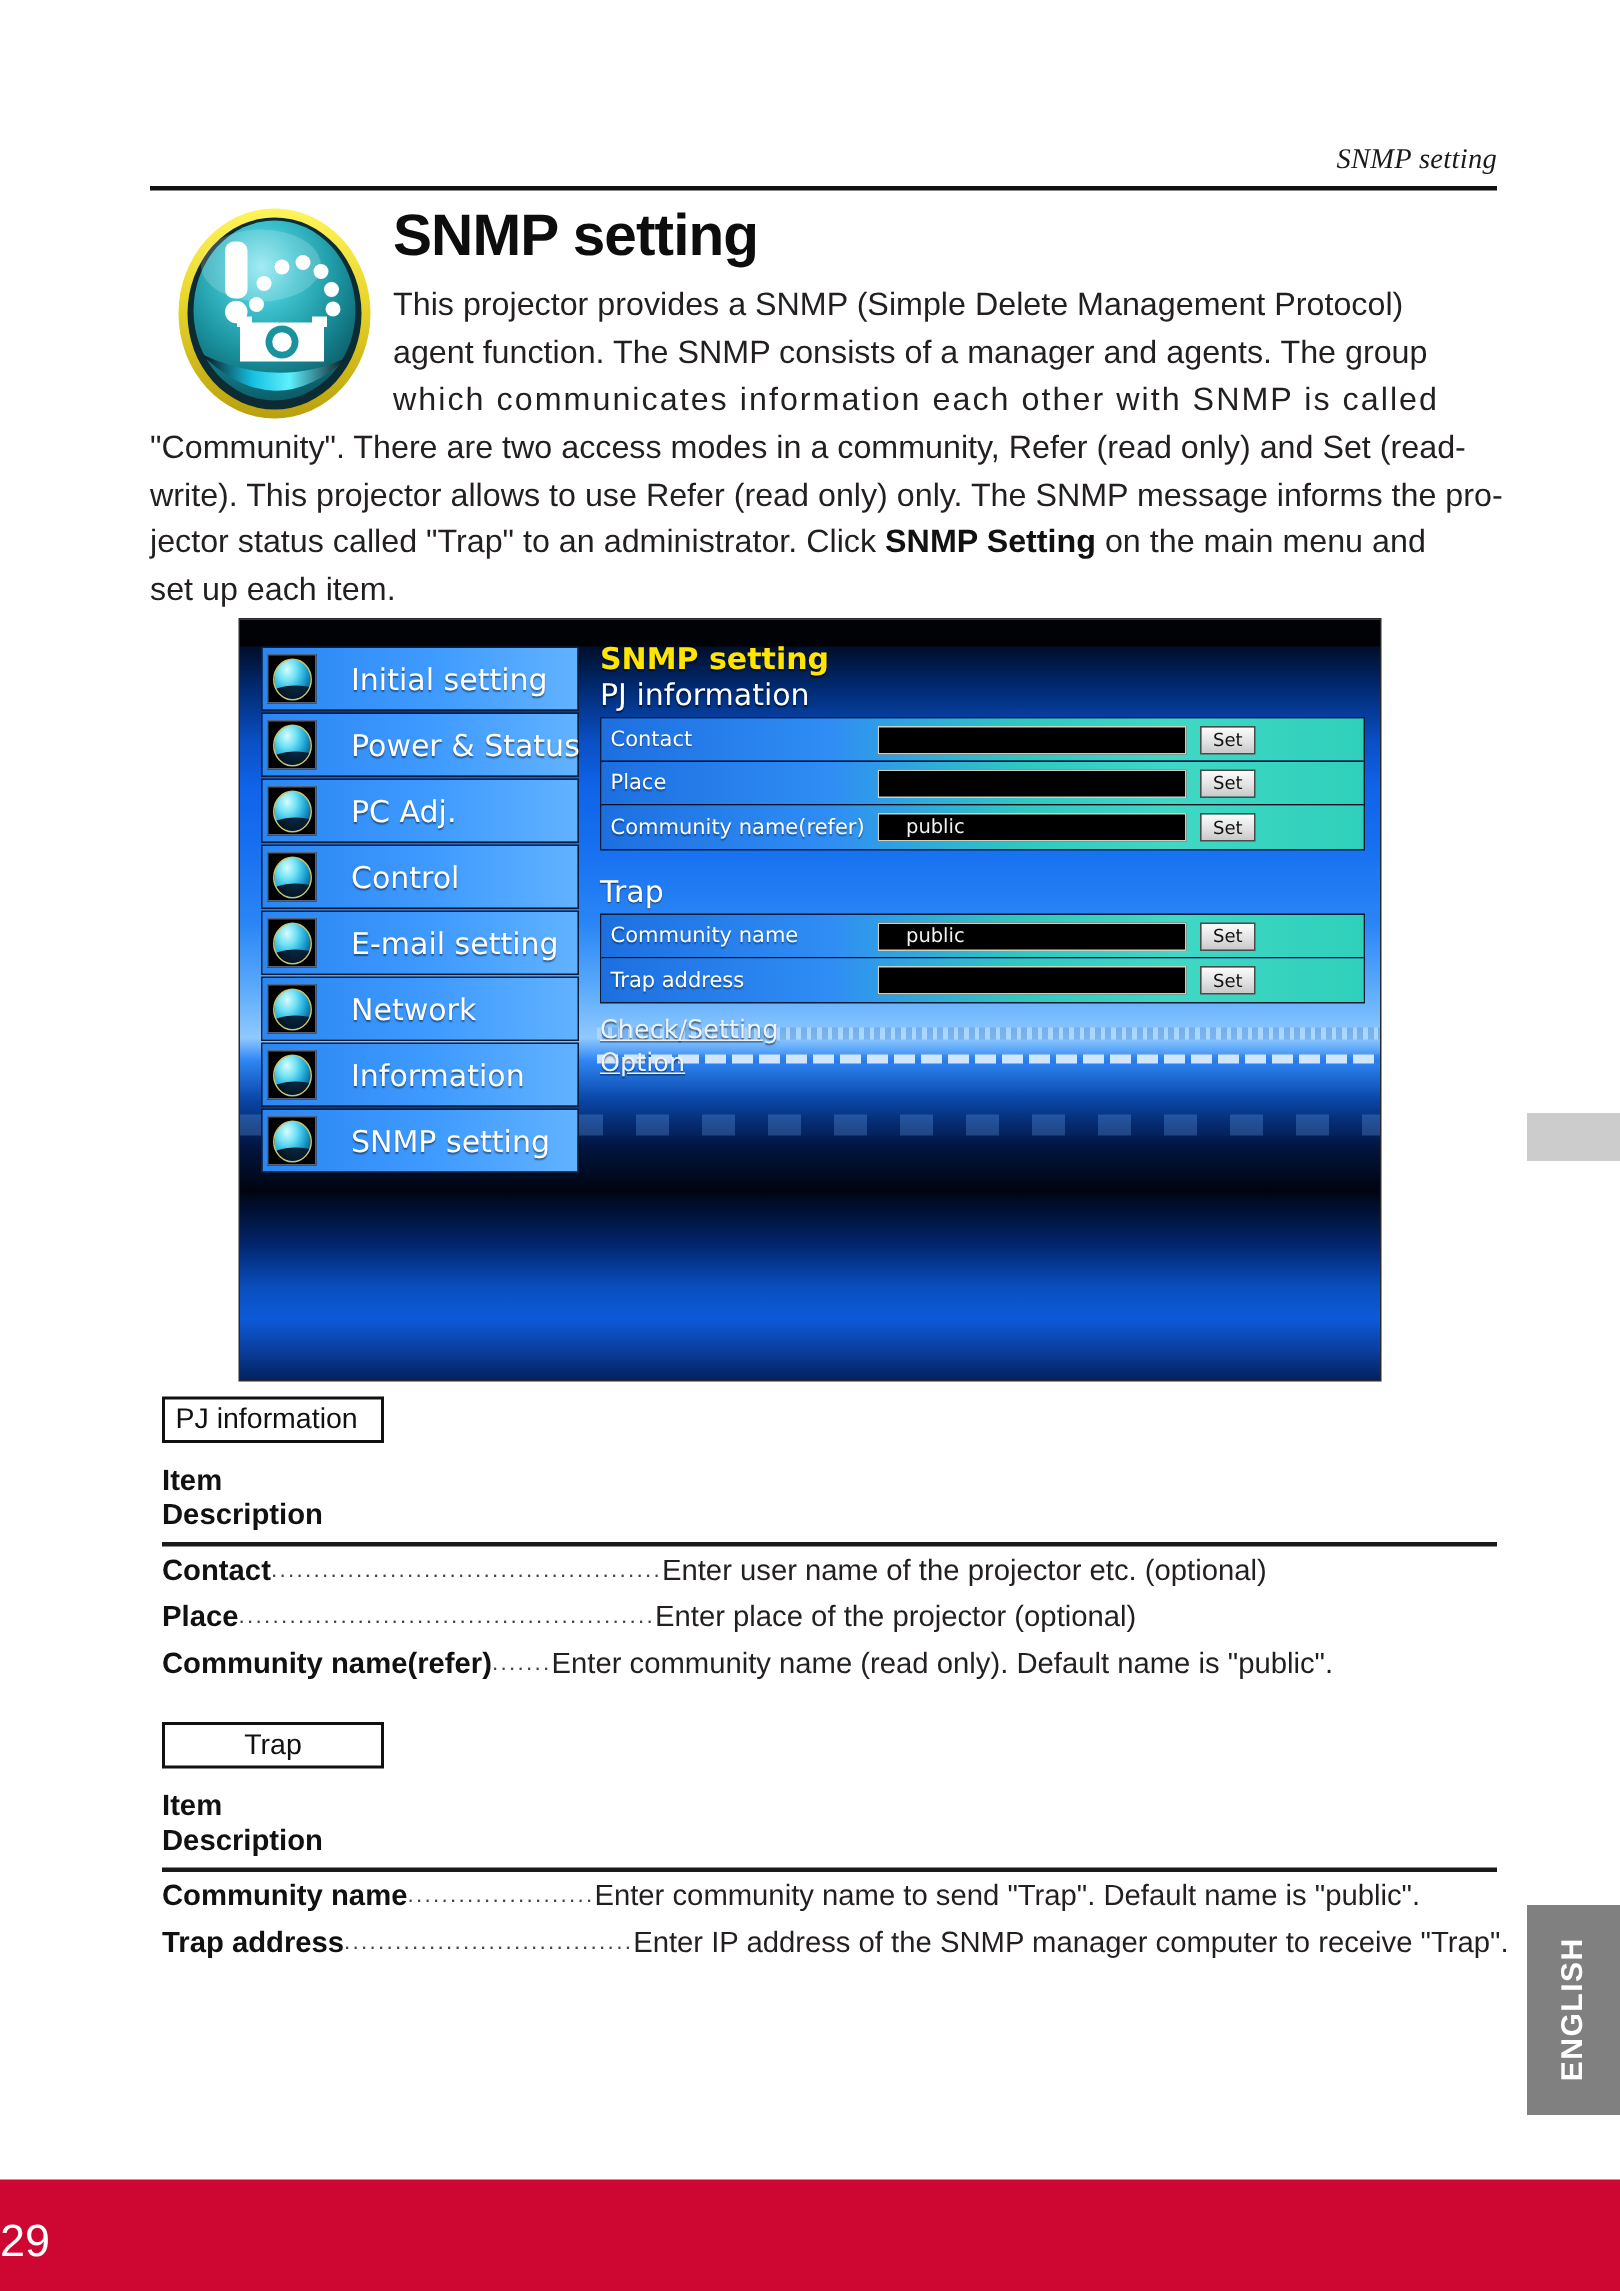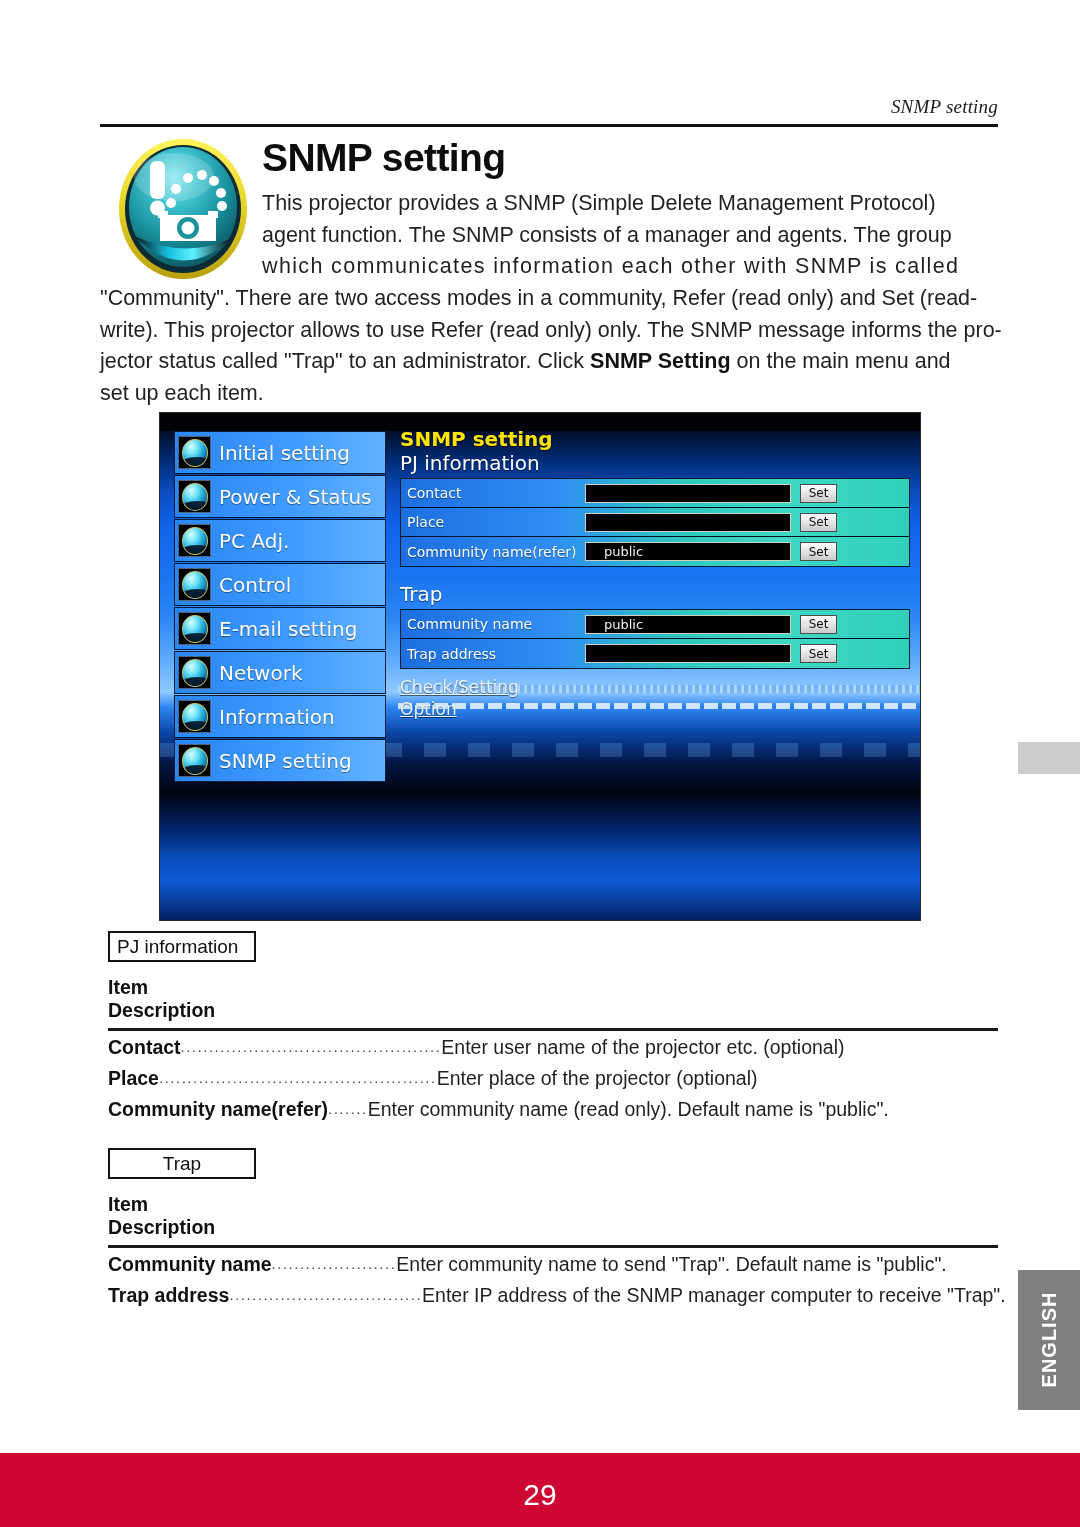--- a/index.html
+++ b/index.html
@@ -152,21 +152,21 @@
     position: relative;
     overflow: hidden;
   }
   .menu-ico .orb::after {
     content:"";
     position:absolute; left:-3px; bottom:-4px; width:34px; height:13px;
     background: radial-gradient(ellipse at 50% 0%, #0b2a44 0%, #020d18 70%, transparent 72%);
     border-radius: 50%;
   }
   .menu-label {
-    margin-left: 8px;
+    margin-left: 23px;
     color: #ffffff;
     font-size: 20px;
     font-family: "DejaVu Sans", sans-serif;
     letter-spacing: 0px;
     white-space: nowrap;
     text-shadow: 0 1px 1px rgba(0,0,0,.45);
   }
 
   
   .shot-form {
@@ -335,21 +335,21 @@
 
   
   .footer-band {
     position: absolute;
     left: 0; top: 1453px; width: 1080px; height: 74px;
     background: #ce0632;
   }
   .folio {
     position: absolute;
     left: 0; top: 1478px; width: 1080px;
-    text-align: center;
+    text-align: left;
     color: #ffffff;
     font-size: 30px;
   }
 </style>
 </head>
 <body>
 
 <div class="running-header">SNMP setting</div>
 <div class="header-rule"></div>
 

